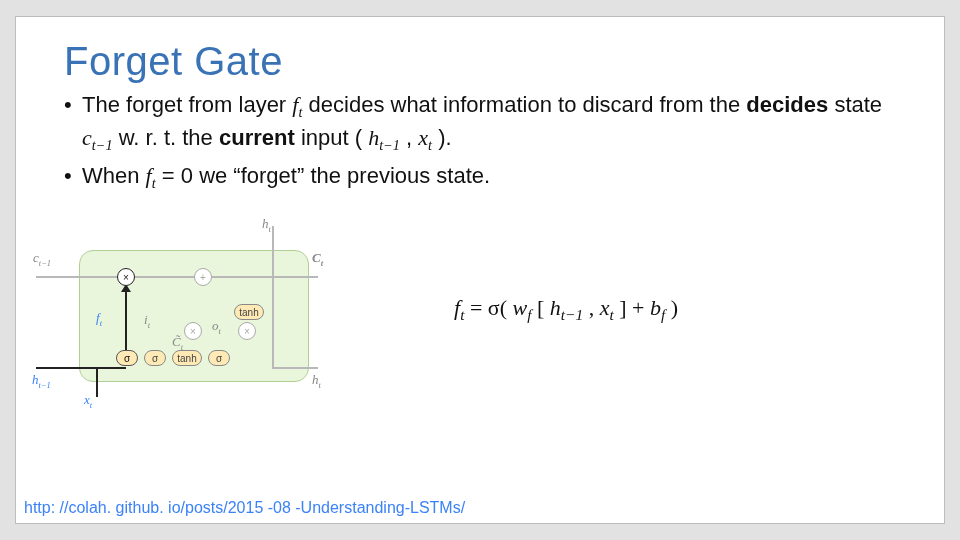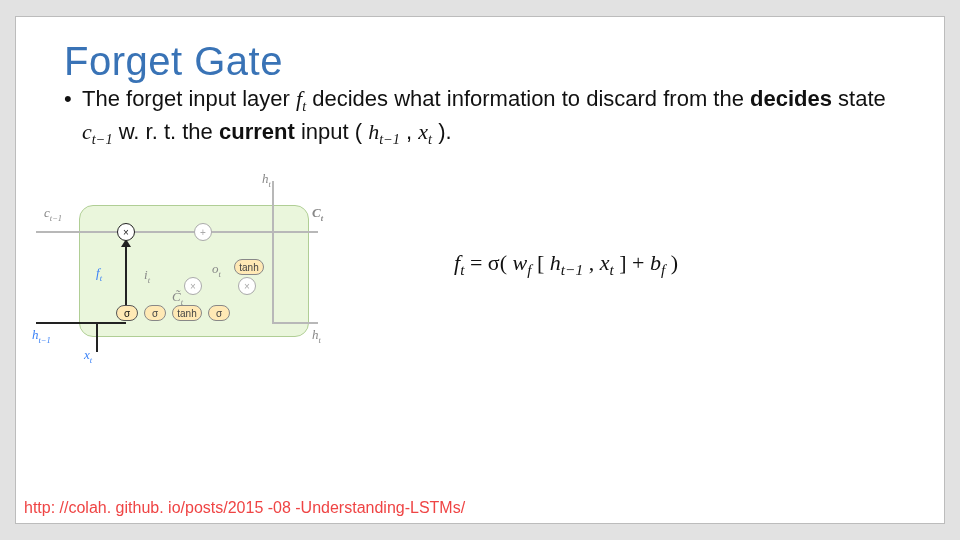--- a/index.html
+++ b/index.html
@@ -18,21 +18,21 @@
     height: 508px;
     background: #ffffff;
     border: 1px solid #bcbcbc;
     padding: 22px 48px 0 48px;
   }
   .title {
     font-size: 40px;
     font-weight: 400;
     color: #3973b6;
     letter-spacing: 0.5px;
-    margin-bottom: 0;
+    margin-bottom: 6px;
   }
   .bullets {
     list-style: none;
     color: #111;
   }
   .bullets li {
     font-size: 22px;
     line-height: 1.35;
     margin-bottom: 6px;
     position: relative;
@@ -125,30 +125,30 @@
   .op-x3 { left: 214px; top: 100px; }
 
   .lbl {
     position: absolute;
     font-family: "Cambria Math","Times New Roman",serif;
     font-style: italic;
     color: #888;
     font-size: 13px;
   }
   .lbl.dark { color: #3b82f6; }
-  .lbl-ct1 { left: 20px; top: 28px; }
+  .lbl-ct1 { left: 9px; top: 28px; }
   .lbl-ct  { left: 288px; top: 28px; font-weight: bold; }
   .lbl-ht1 { left: 8px; top: 150px; }
   .lbl-ht  { left: 288px; top: 150px; }
   .lbl-httop { left: 238px; top: -6px; }
   .lbl-xt  { left: 60px; top: 170px; }
   .lbl-ft  { left: 72px; top: 88px; color:#111; }
   .lbl-it  { left: 120px; top: 90px; }
   .lbl-ctld{ left: 148px; top: 112px; }
-  .lbl-ot  { left: 188px; top: 84px; }
+  .lbl-ot  { left: 188px; top: 96px; }
 
   .arrowhead {
     position: absolute;
     width: 0; height: 0;
     border-left: 5px solid transparent;
     border-right: 5px solid transparent;
   }
   .ah-up { border-bottom: 8px solid #222; left: 97px; top: 62px; }
 
   .equation {
@@ -156,46 +156,51 @@
     font-size: 22px;
     color: #111;
   }
   .equation .sub2 { font-size: 0.7em; vertical-align: sub; font-style: italic; }
 
   .footer-link {
     position: absolute;
     left: 8px;
     bottom: 6px;
     font-size: 16px;
-    color: #ef4444;
+    color: #3b82f6;
   }
 </style>
 </head>
 <body>
 
 <div class="slide">
 
   <h1 class="title">Forget Gate</h1>
 
   <ul class="bullets">
     <li>
-      <span>The forget input layer </span>
+      <span>The forget from layer </span>
       <span class="math"><span>f</span><span class="sub">t</span></span>
       <span> decides what information to discard from the </span>
       <span class="bold">decides</span>
       <span> state </span>
       <span class="math"><span>c</span><span class="sub">t−1</span></span>
       <span> w. r. t. the </span>
       <span class="bold">current</span>
       <span> input (</span>
       <span class="math"><span>h</span><span class="sub">t−1</span></span>
       <span>, </span>
       <span class="math"><span>x</span><span class="sub">t</span></span>
       <span>).</span>
     </li>
+    <li>
+      <span>When </span>
+      <span class="math"><span>f</span><span class="sub">t</span></span>
+      <span> = 0 we “forget” the previous state.</span>
+    </li>
   </ul>
 
   <div class="content-row">
 
     <div class="diagram">
       <div class="cell-body"></div>
 
       <div class="line cline-top"></div>
       <div class="line hline-bot"></div>
       <div class="line hline-out"></div>

